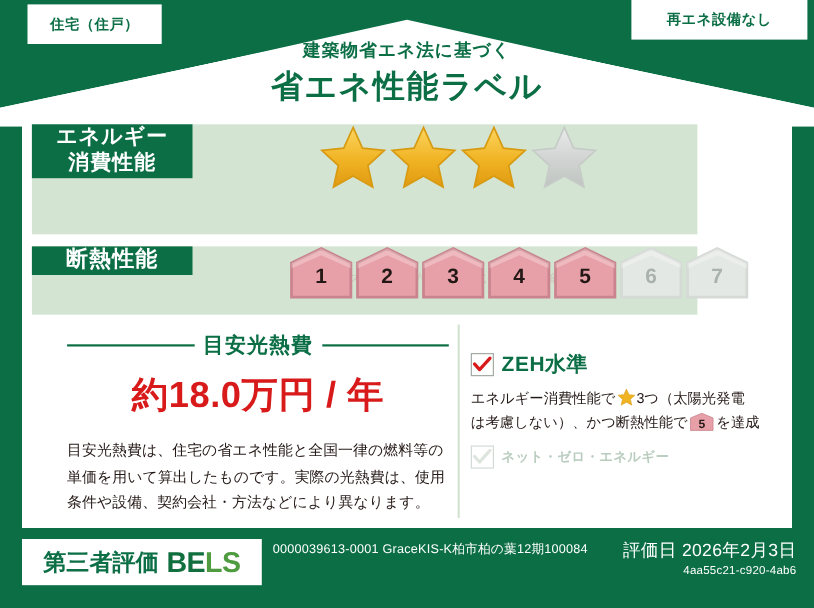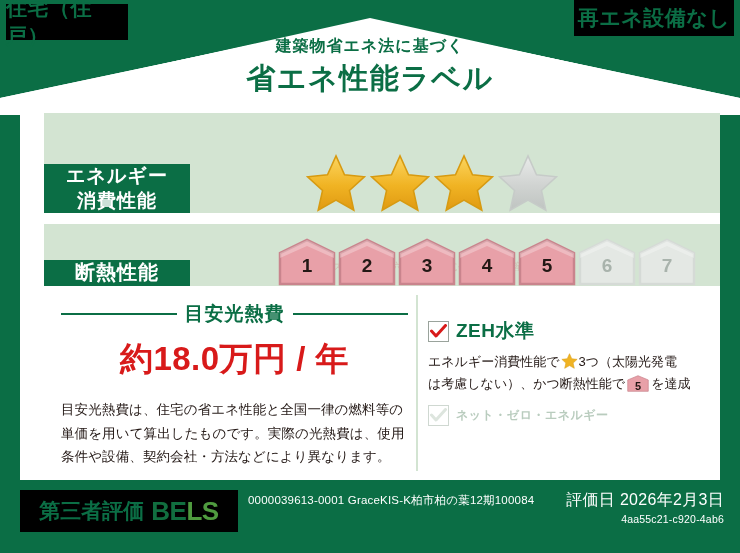--- a/index.html
+++ b/index.html
@@ -11,27 +11,28 @@
   }
   #label-root {
     position: relative;
     width: 740px; height: 553px;
     background: #0b6e45;
   }
 
   
   .corner-tag {
     position: absolute;
-    background: #000000;
+    background: #ffffff;
     color: #0b6e45;
     font-weight: bold;
-    font-size: 21px;
+    font-size: 13px;
     letter-spacing: 0.5px;
     display: flex; align-items: center; justify-content: center;
     z-index: 6;
+    margin-left: 19px;
   }
   #tag-left  { left: 6px;  top: 4px; width: 122px; height: 36px; }
   #tag-right { right: 6px; top: 0px; width: 160px; height: 36px; }
 
   
   #roof {
     position: absolute; left: 0; top: 0; width: 740px; height: 115px;
     z-index: 2;
   }
   #header-text {
@@ -48,22 +49,22 @@
 
   
   #body-panel {
     position: absolute; left: 20px; top: 105px;
     width: 700px; height: 375px;
     background: #ffffff; z-index: 3;
   }
 
   
   .perf-row {
-    position: absolute; left: 24px; width: 676px;
-    display: flex; align-items: flex-end;
+    position: absolute; left: 9px; width: 605px;
+    display: flex; align-items: flex-start;
     background: #d3e4d2;
   }
   #row-energy { top: 8px;   height: 100px; }
   #row-insul  { top: 119px; height: 62px; }
 
   .perf-label {
     width: 146px; background: #0b6e45; color: #ffffff;
     display: flex; flex-direction: column;
     align-items: center; justify-content: center;
     font-weight: bold; font-size: 19px; line-height: 1.28;
@@ -150,21 +151,21 @@
   #nze-title { font-size: 12px; font-weight: bold; color: #b9ccbe; letter-spacing: .5px; }
   .checkbox.off { border-color: #cfd8d1; }
 
   
   #footer {
     position: absolute; left: 0; bottom: 0; width: 740px; height: 73px;
     z-index: 4;
   }
   #bels-badge {
     position: absolute; left: 20px; top: 10px;
-    width: 218px; height: 42px; background: #000000;
+    width: 218px; height: 42px; background: #ffffff;
     display: flex; align-items: center; justify-content: center; gap: 7px;
   }
   #bels-jp { font-size: 21px; font-weight: bold; color: #0b6e45; letter-spacing: 0px; }
   #bels-en { font-size: 26px; font-weight: bold; letter-spacing: -0.5px; }
   #bels-en .dark  { color: #116e3f; }
   #bels-en .light { color: #4f9b3f; }
 
   #footer-id {
     position: absolute; left: 248px; top: 12px; width: 290px;
     color: #ffffff; font-size: 11.5px; line-height: 1.5;

